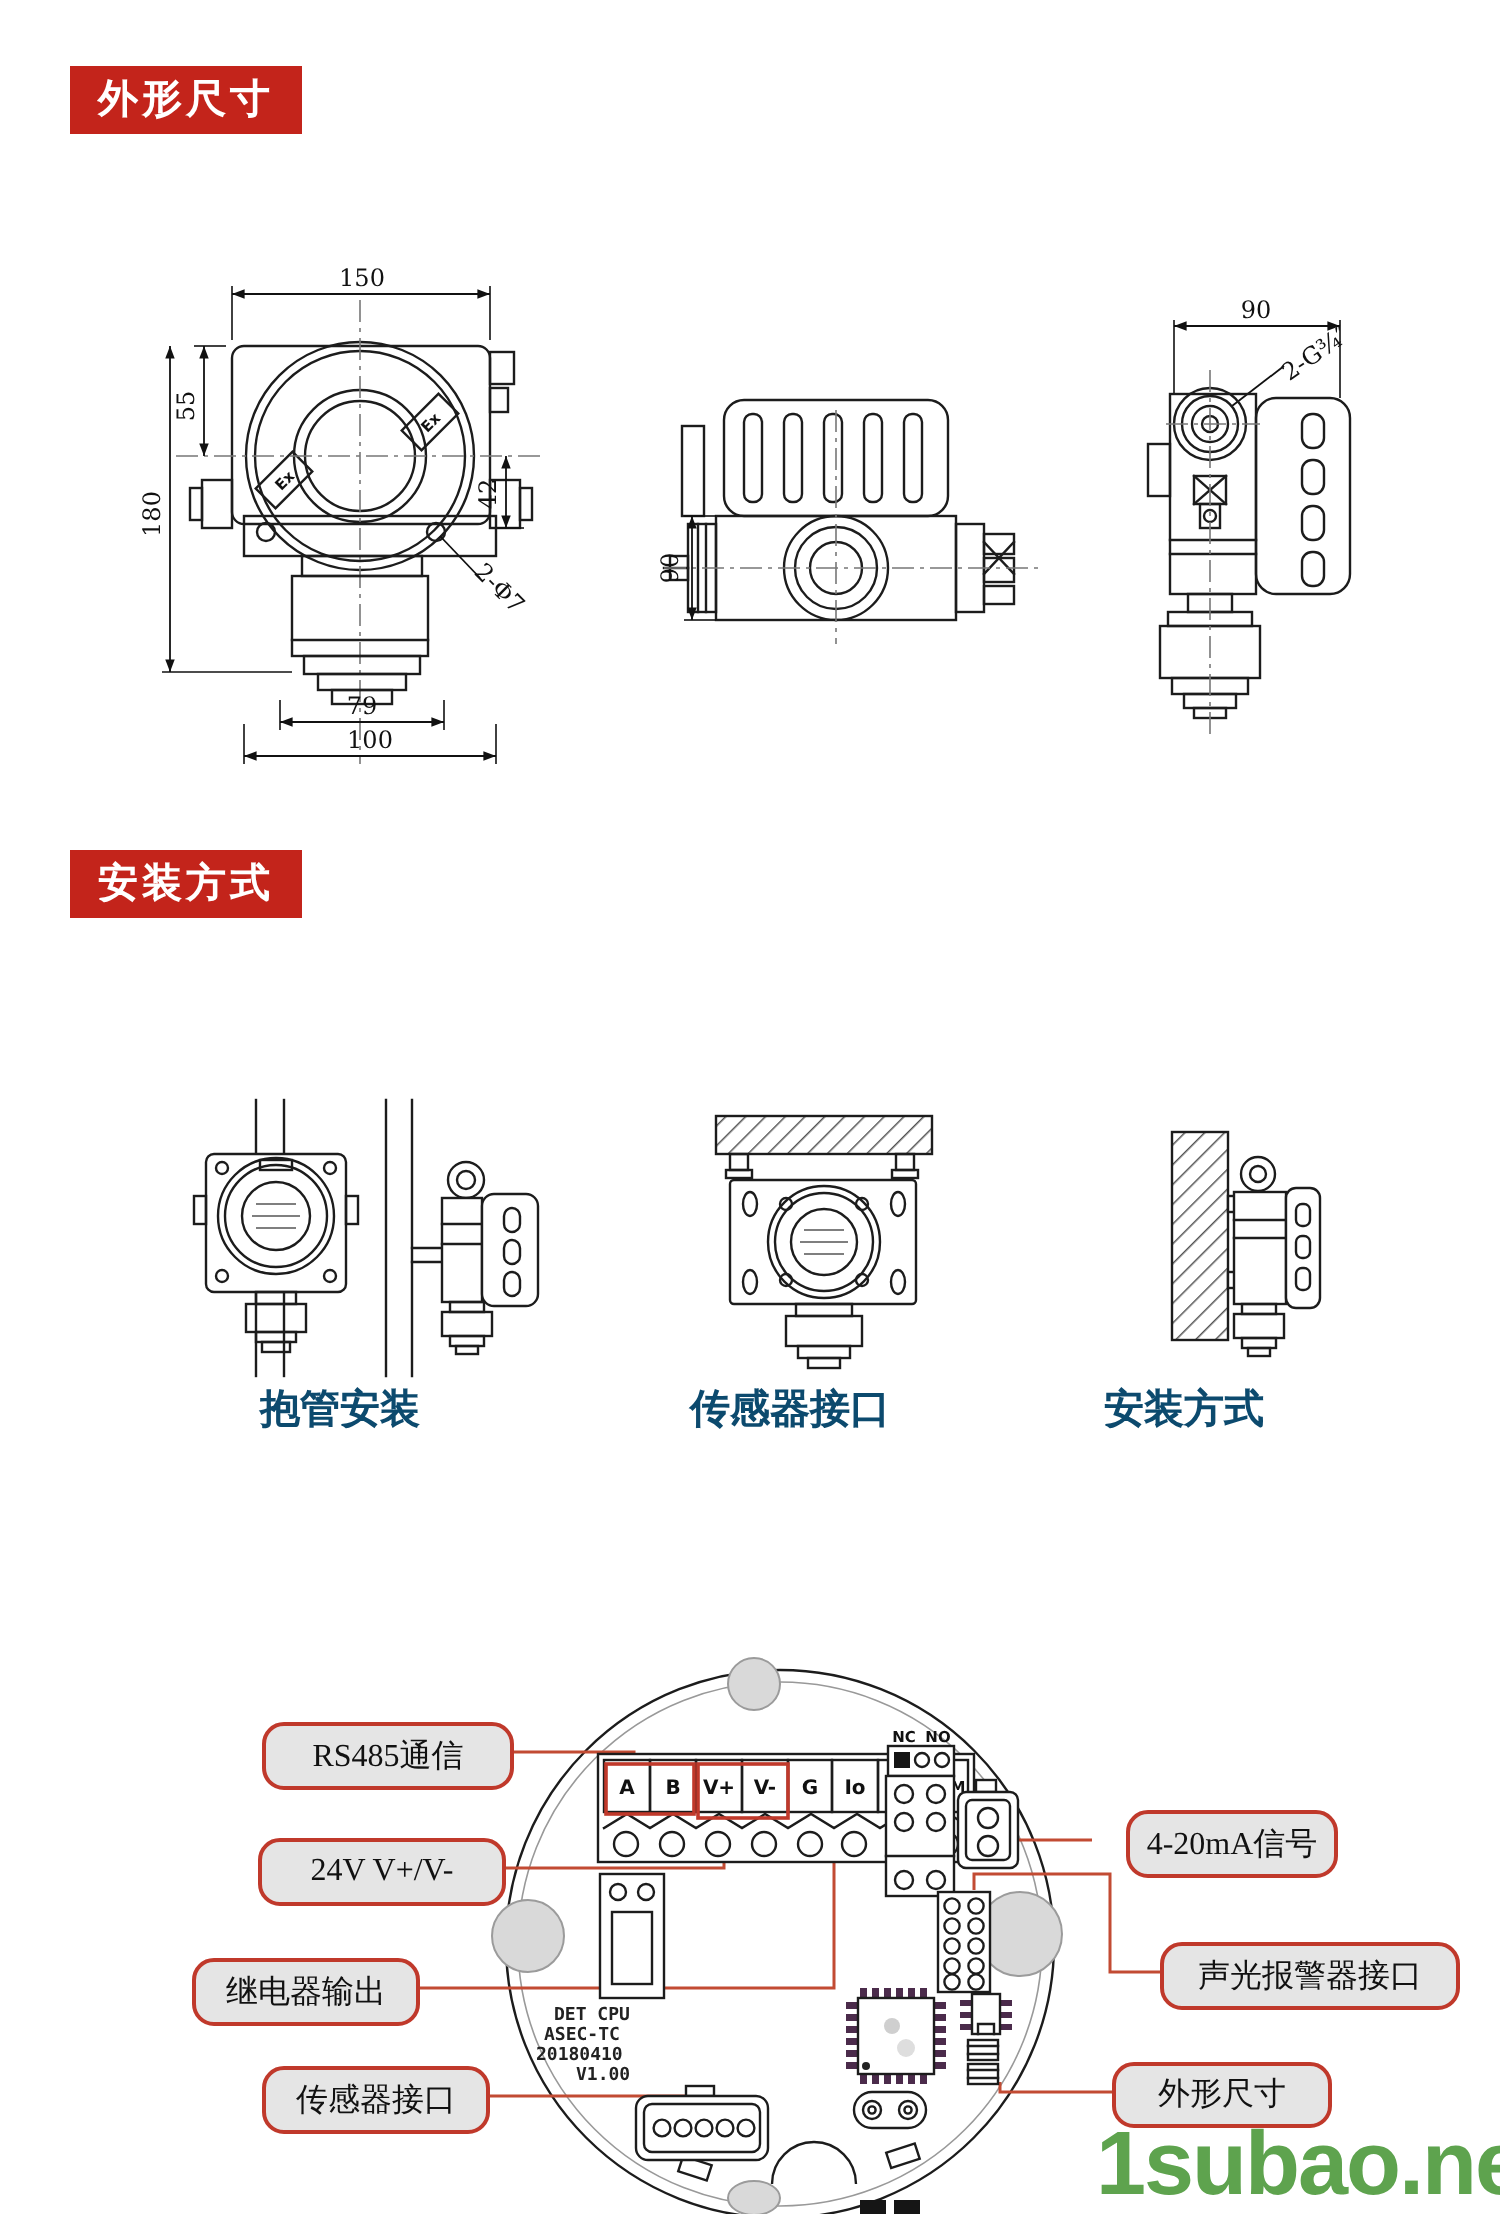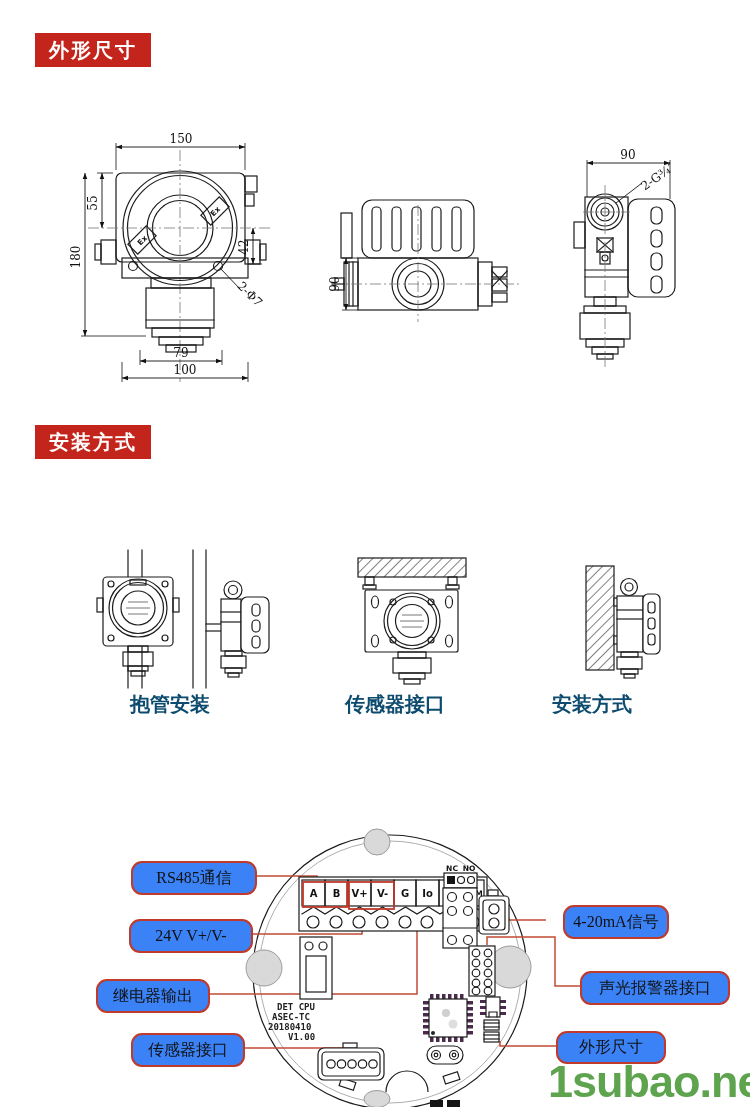--- a/index.html
+++ b/index.html
@@ -2,21 +2,21 @@
 <html><head>
 <meta charset="utf-8">
 <style>
   html,body{margin:0;padding:0;background:#fff;}
   .page{position:relative;width:750px;height:1107px;background:#fff;overflow:hidden;
         font-family:"Liberation Sans",sans-serif;}
   .sec-header{position:absolute;left:35px;background:#c3241b;color:#fff;
         font-weight:bold;font-size:20px;letter-spacing:2px;padding:5px 14px;line-height:24px;}
   .inst-caption{position:absolute;width:120px;text-align:left;font-size:20px;
         font-weight:600;color:#0c4a6e;}
-  .callout{position:absolute;border:2px solid #c0392b;border-radius:11px;background:#3b82f6;
+  .callout{position:absolute;border:2px solid #c0392b;border-radius:11px;background:#e5e5e5;
         color:#111;font-family:"Liberation Serif",serif;font-size:16px;
         display:flex;align-items:center;justify-content:center;white-space:nowrap;z-index:4;}
   .watermark{position:absolute;left:548px;top:1056px;width:202px;font-size:45px;
         font-weight:bold;color:#5ea34e;letter-spacing:-1px;z-index:6;}
   .blackmark{position:absolute;background:#151515;z-index:2;}
   svg.art{position:absolute;left:0;top:0;z-index:1;}
   svg .ln{stroke:#1c1c1c;stroke-width:1.2;fill:none;stroke-linecap:square;}
   svg .fw{fill:#fff;stroke:#1c1c1c;stroke-width:1.2;}
   svg .cl{stroke:#777;stroke-width:0.8;fill:none;stroke-dasharray:11 3 2 3;}
   svg .dim{font:12px "DejaVu Serif",serif;fill:#111;}

